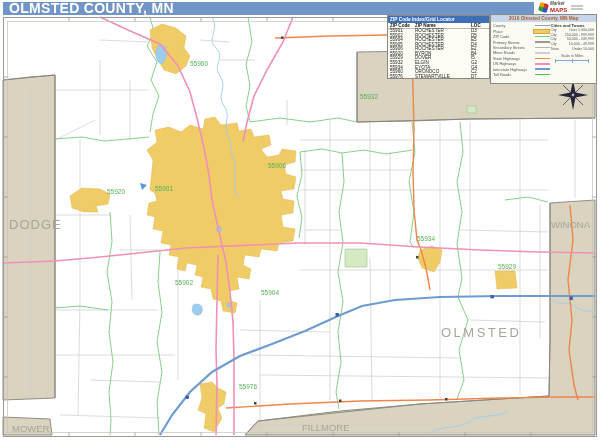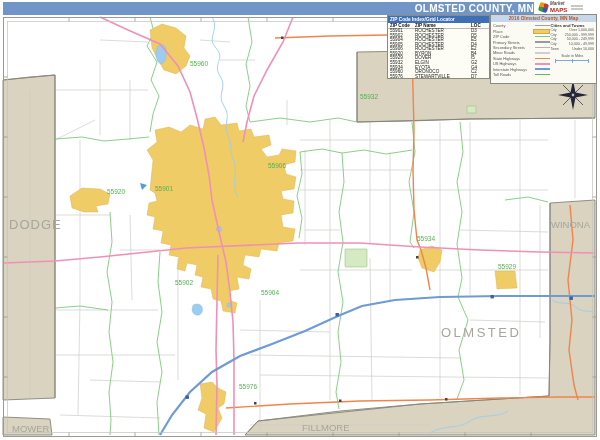--- a/index.html
+++ b/index.html
@@ -1,21 +1,21 @@
 <!DOCTYPE html>
 <html><head>
 <meta charset="utf-8">
 <style>
   html,body{margin:0;padding:0;background:#fff;}
   .page{position:relative;width:600px;height:440px;background:#ffffff;overflow:hidden;
         font-family:"Liberation Sans",sans-serif;}
   
   .titlebar{position:absolute;left:3px;top:2px;width:531px;height:13px;background:#7295C7;
-            color:#fff;font-size:10px;font-weight:bold;line-height:13px;padding-left:6px;
-            box-sizing:border-box;letter-spacing:.3px;z-index:5;text-align:right;}
+            color:#fff;font-size:14px;font-weight:bold;line-height:13px;padding-left:6px;
+            box-sizing:border-box;letter-spacing:.3px;z-index:5;}
   .logo{position:absolute;left:537px;top:0px;width:60px;height:16px;background:#fff;z-index:5;
         display:flex;align-items:center;gap:2px;padding-left:2px;box-sizing:border-box;
         border-bottom:1px solid #d8d8d0;}
   .logo-pin{width:9px;height:9px;border-radius:2px;transform:rotate(18deg);
             background:conic-gradient(#cc3333 0 25%,#3355bb 0 50%,#339944 0 75%,#ee9900 0);}
   .logo-txt{display:flex;flex-direction:column;line-height:1;}
   .logo-w1{font-size:4.5px;font-style:italic;font-weight:bold;color:#555;}
   .logo-w2{font-size:6px;font-weight:bold;color:#bb2222;margin-top:.5px;}
   .logo-bars{display:flex;flex-direction:column;gap:1px;margin-left:2px;}
   .logo-bars div{width:12px;height:2px;background:#c9c9c2;}

